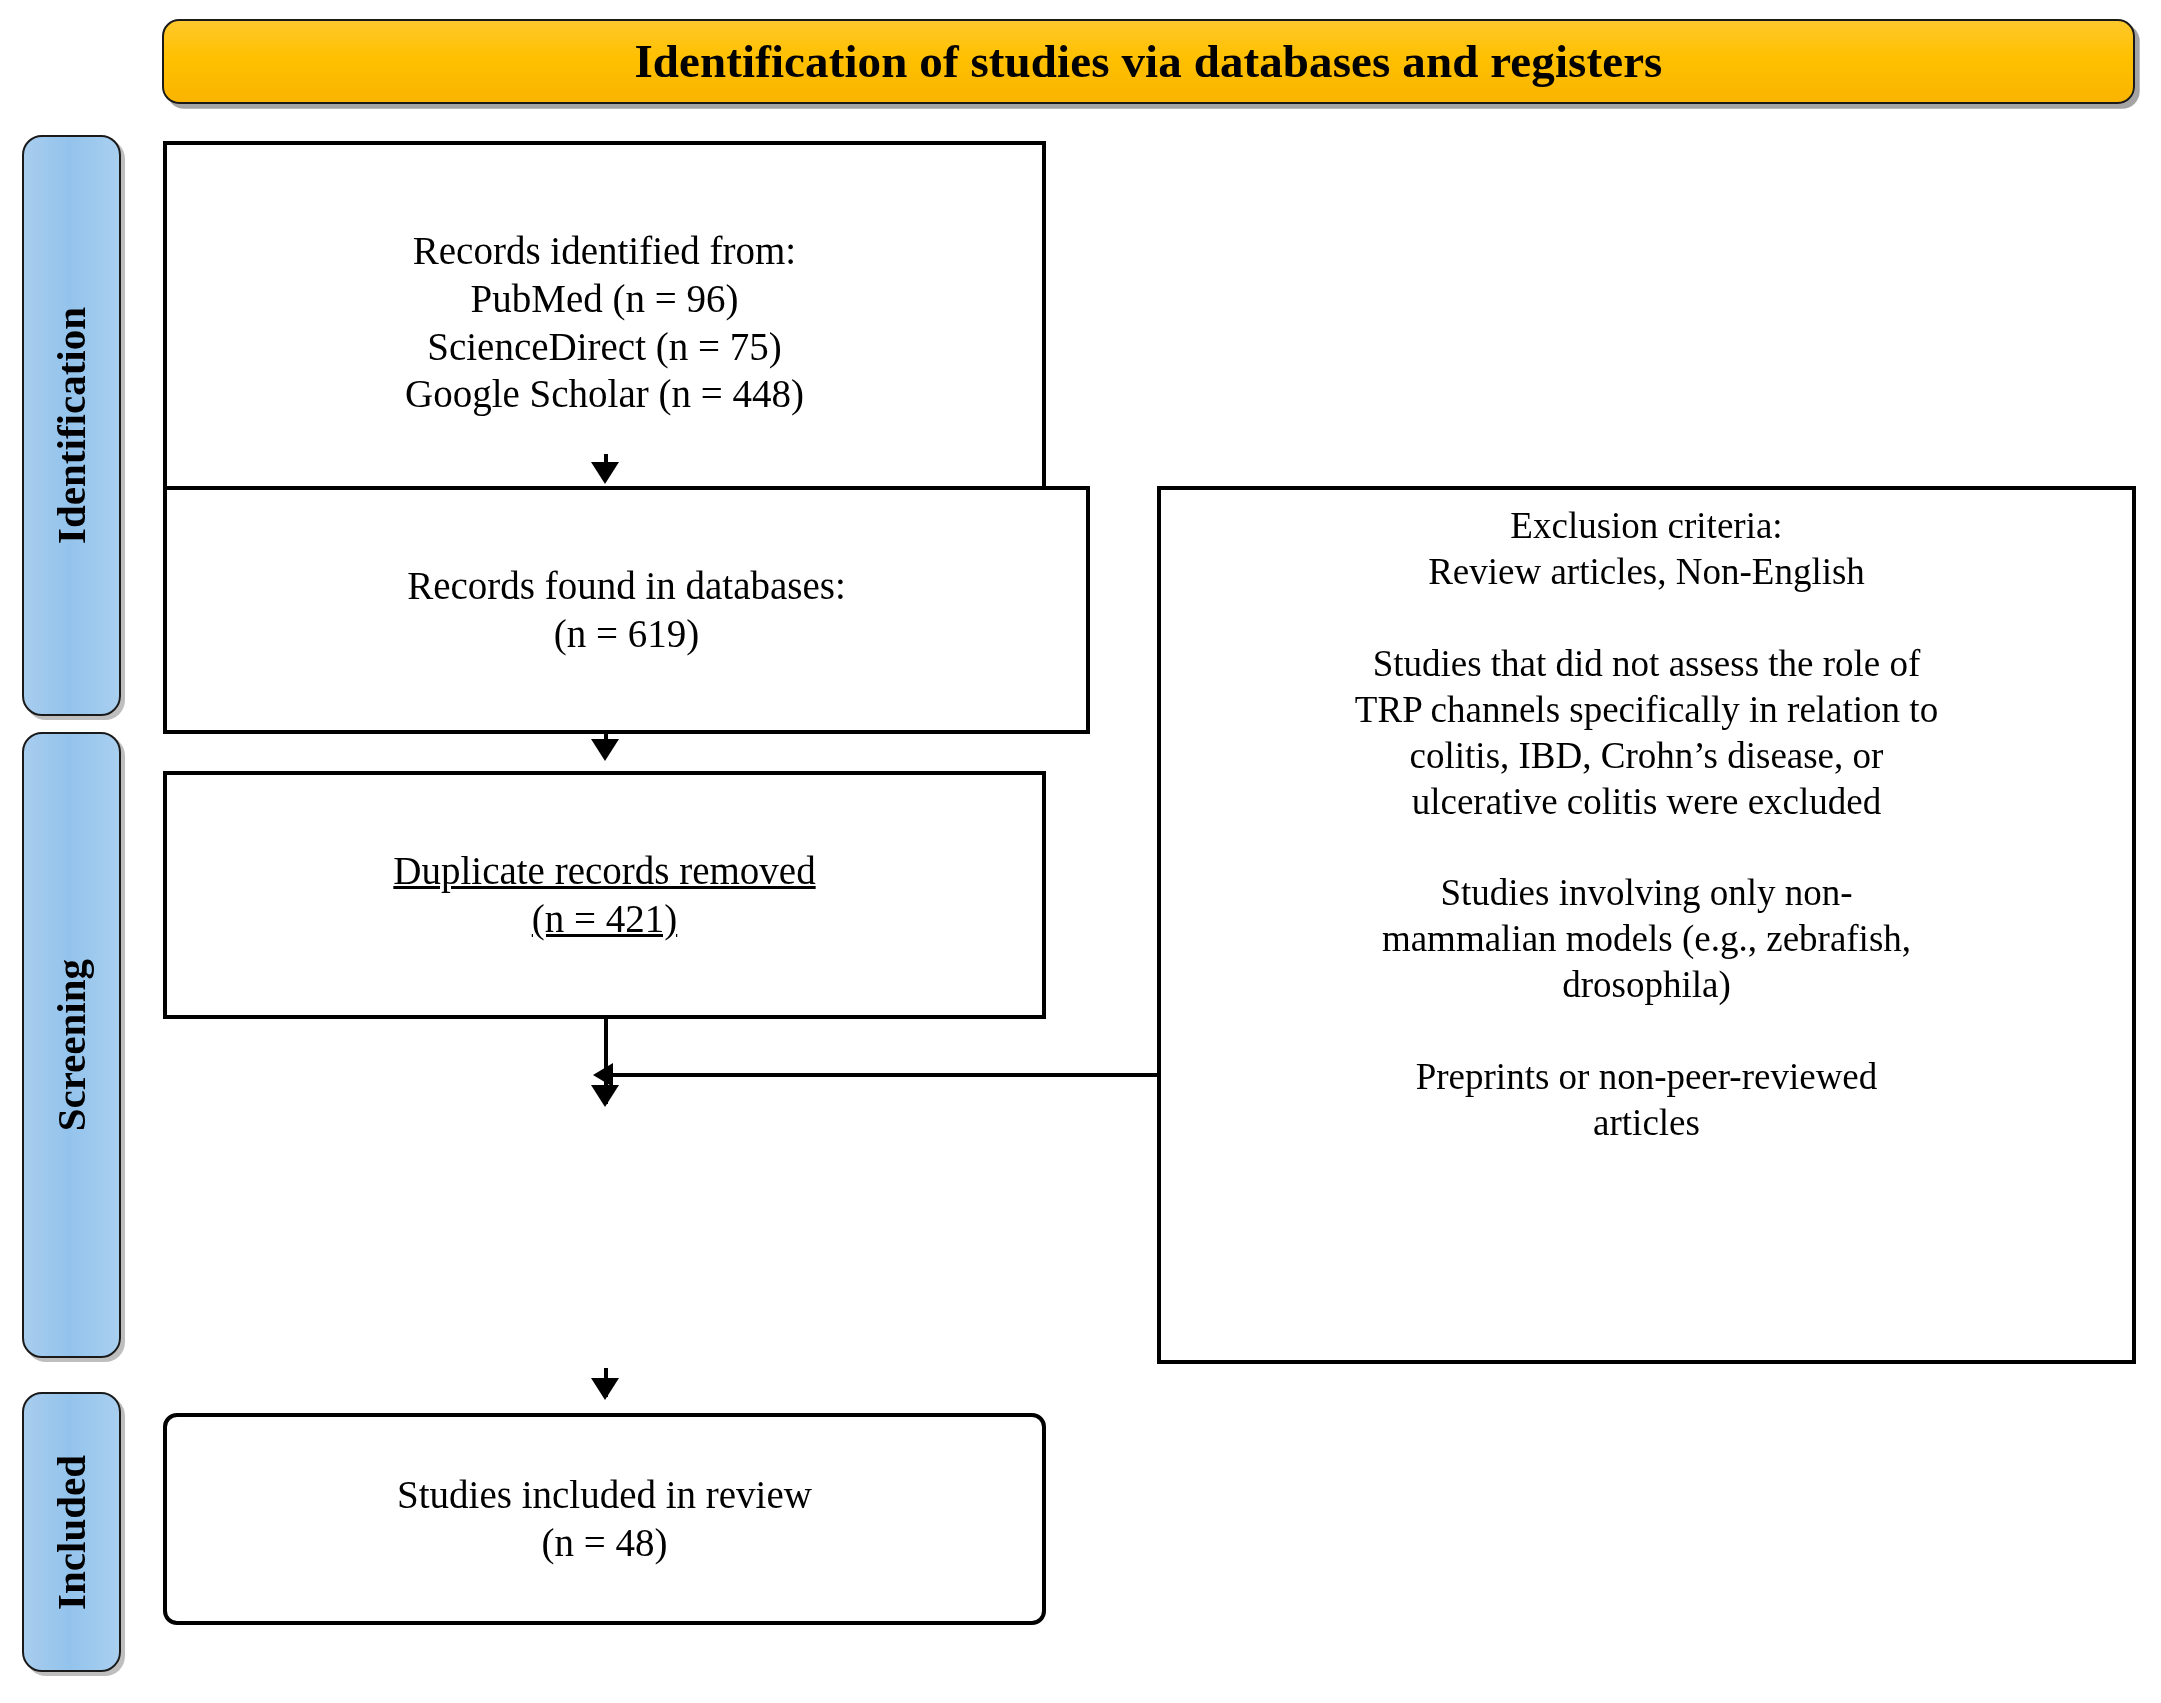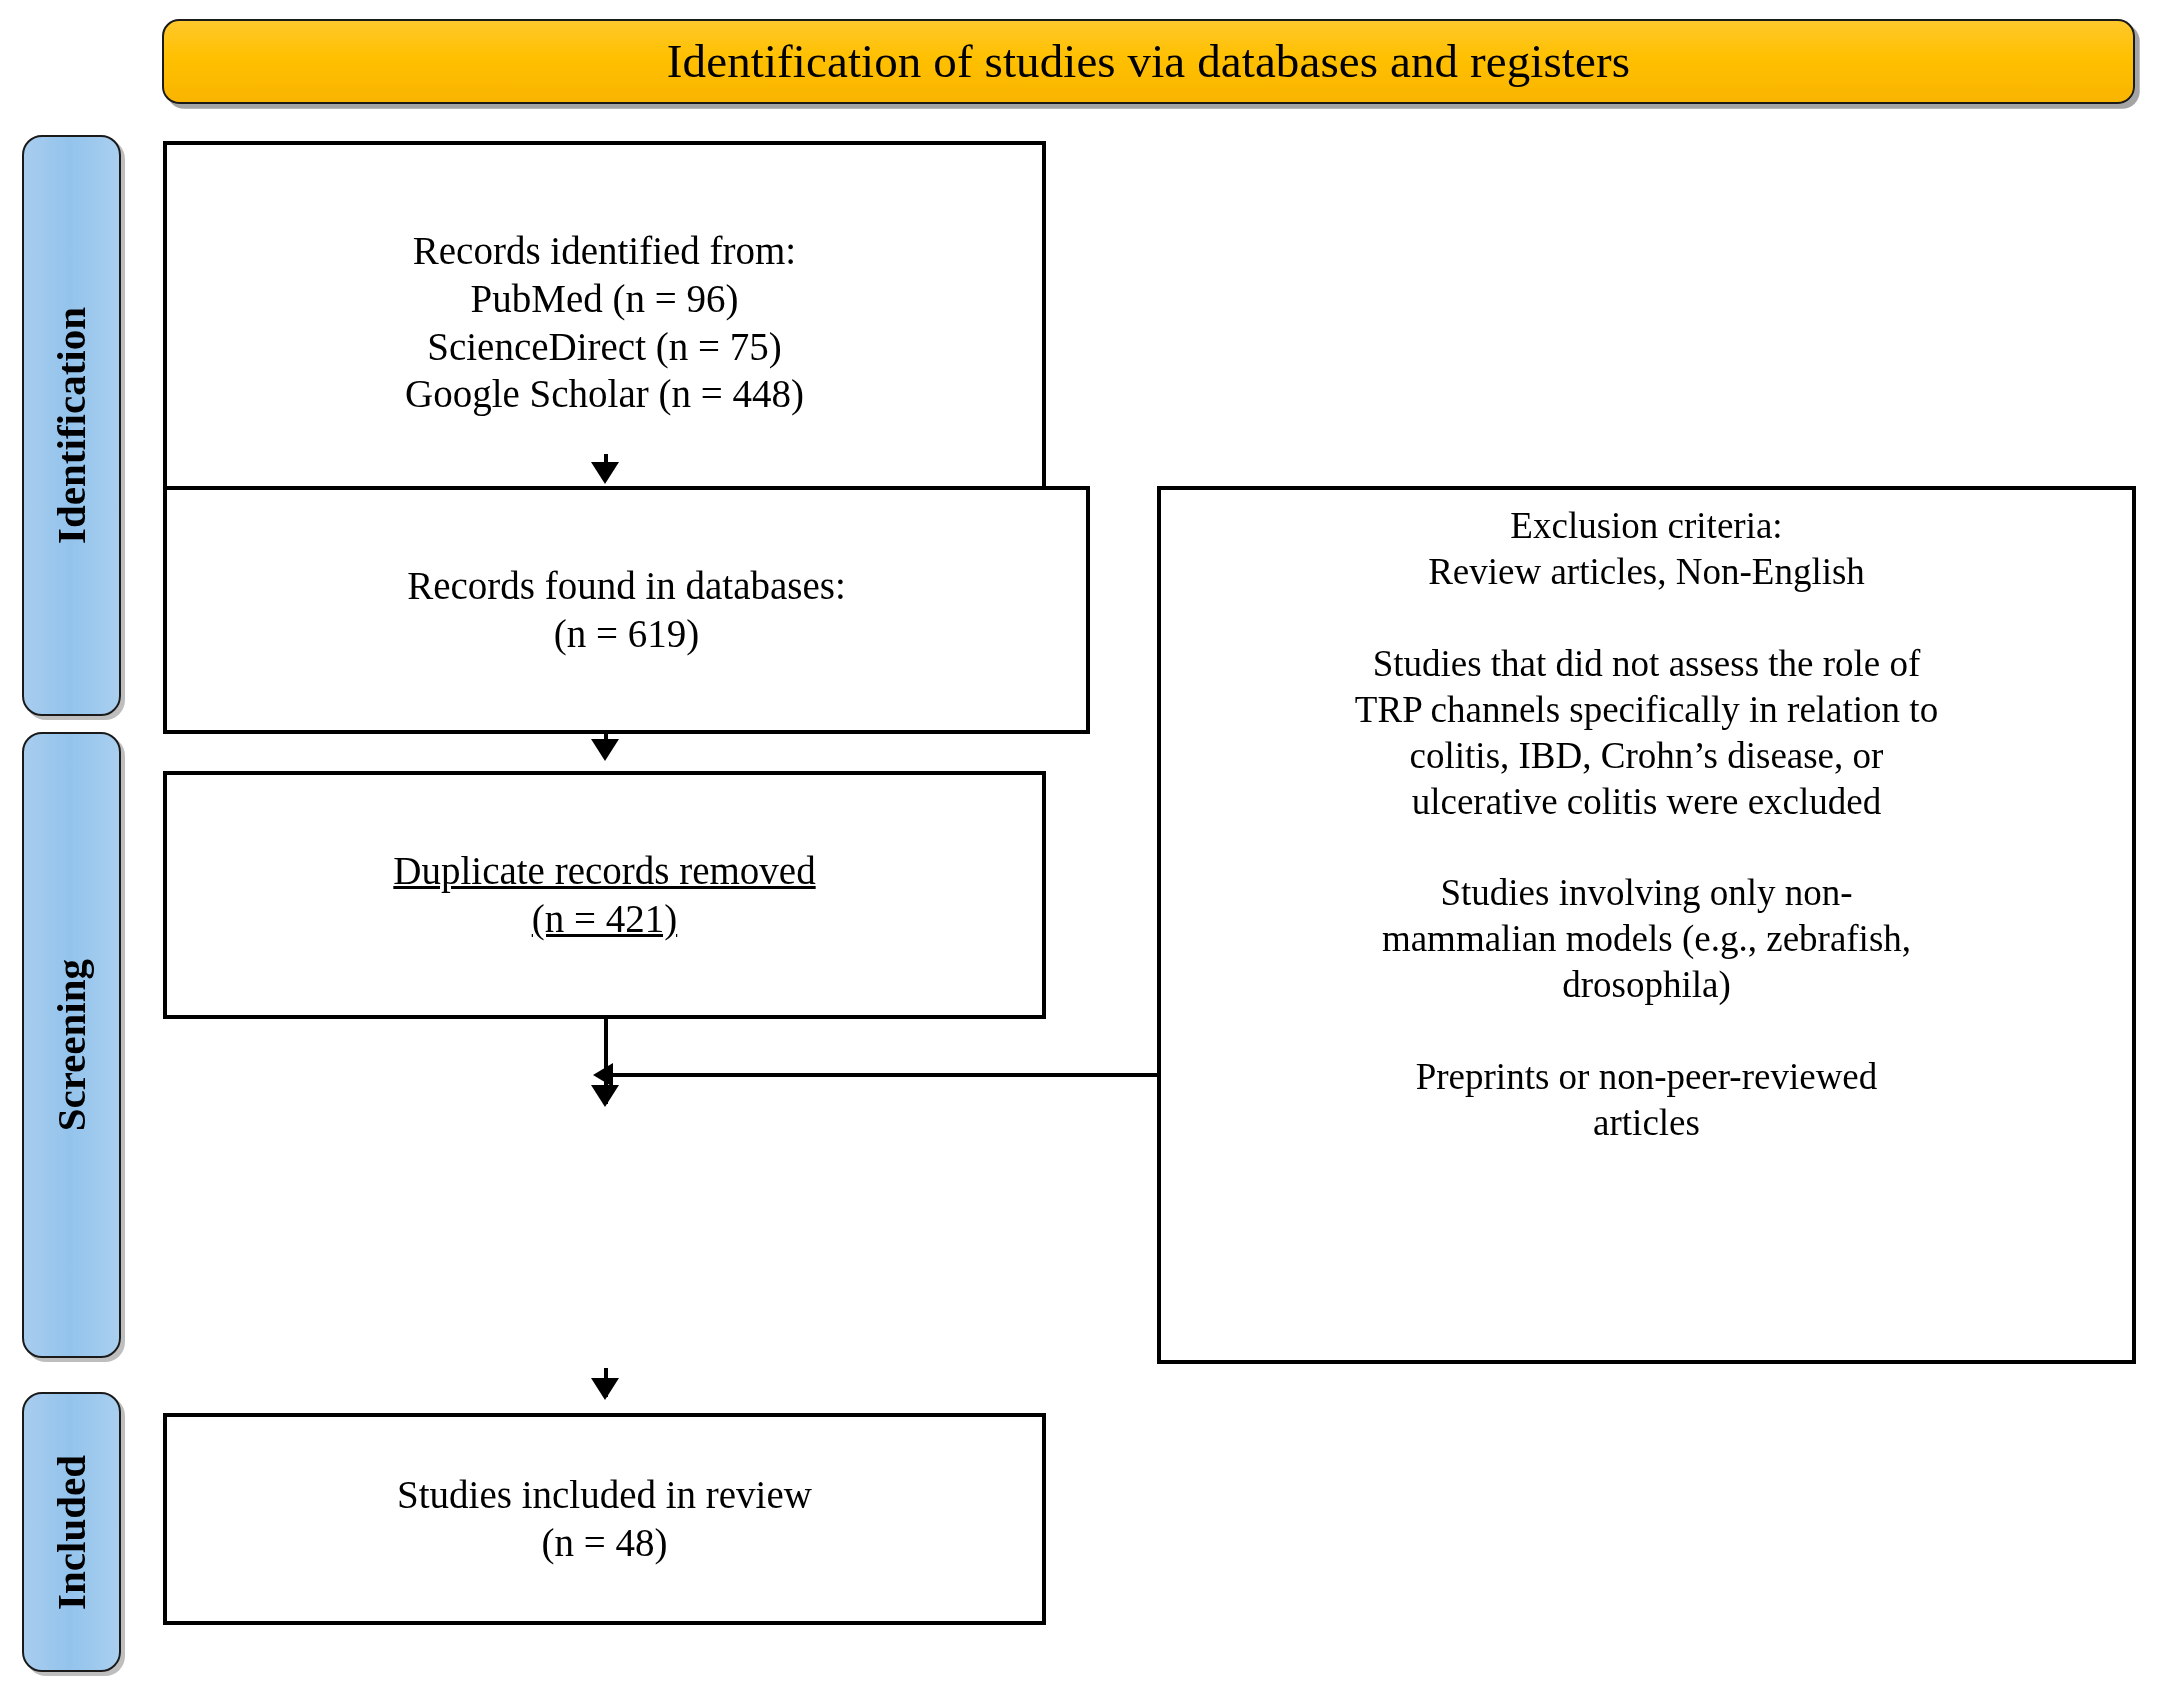--- a/index.html
+++ b/index.html
@@ -29,21 +29,21 @@
     border: 2px solid #1a1a1a;
     background: linear-gradient(180deg, #ffc82b 0%, #ffc000 46%, #f9b400 100%);
     box-shadow: 4.7px 4.7px 0 rgba(90,90,90,0.55);
     display: flex;
     align-items: center;
     justify-content: center;
     box-sizing: border-box;
   }
   .header-title {
     font-size: 47px;
-    font-weight: normal;
+    font-weight: bold;
     color: #000000;
     letter-spacing: 0.1px;
     white-space: nowrap;
   }
 
   
   .phase-tab {
     position: absolute;
     left: 22px;
     width: 99px;
@@ -85,21 +85,21 @@
     line-height: 1.22;
     color: #000000;
     padding: 0 17.3px;
     white-space: pre-line;
   }
 
   #box-identified    { left: 163px; top: 141px;  width: 883px; height: 363px; }
   #box-found         { left: 163px; top: 486px;  width: 927px; height: 248px; }
   #box-duplicates    { left: 163px; top: 771px; width: 883px; height: 248px; text-decoration: underline; }
   #box-eligibility   { left: 163px; top: 1120px; width: 883px; height: 248px; }
-  #box-included      { left: 163px; top: 1413px; width: 883px; height: 212px; }
+  #box-included      { left: 163px; top: 1413px; width: 883px; height: 212px; border-radius: 14px; }
 
   #box-exclusion {
     left: 1157px; top: 486px; width: 979px; height: 878px;
     align-items: flex-start;
   }
   #box-exclusion .flow-text {
     padding: 13.3px 22.6px 0 22.6px;
     font-size: 37px;
     line-height: 1.24;
   }

